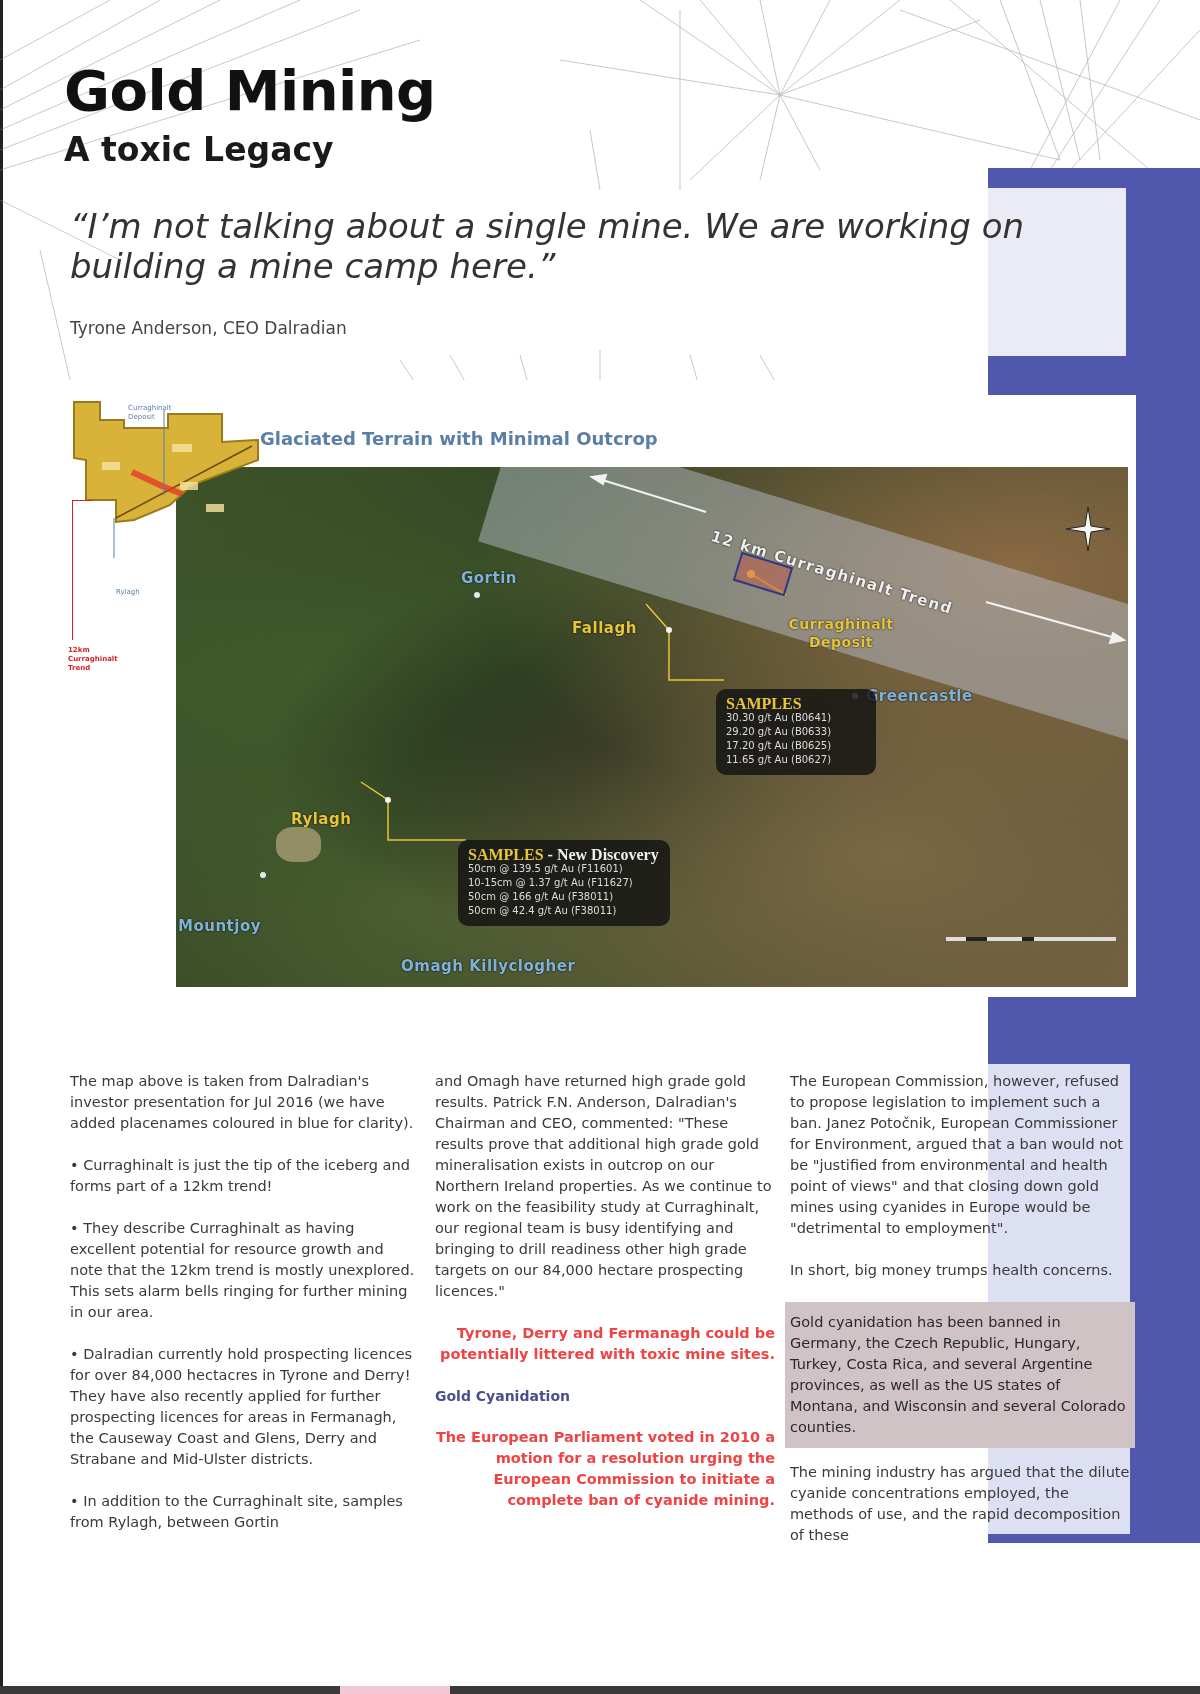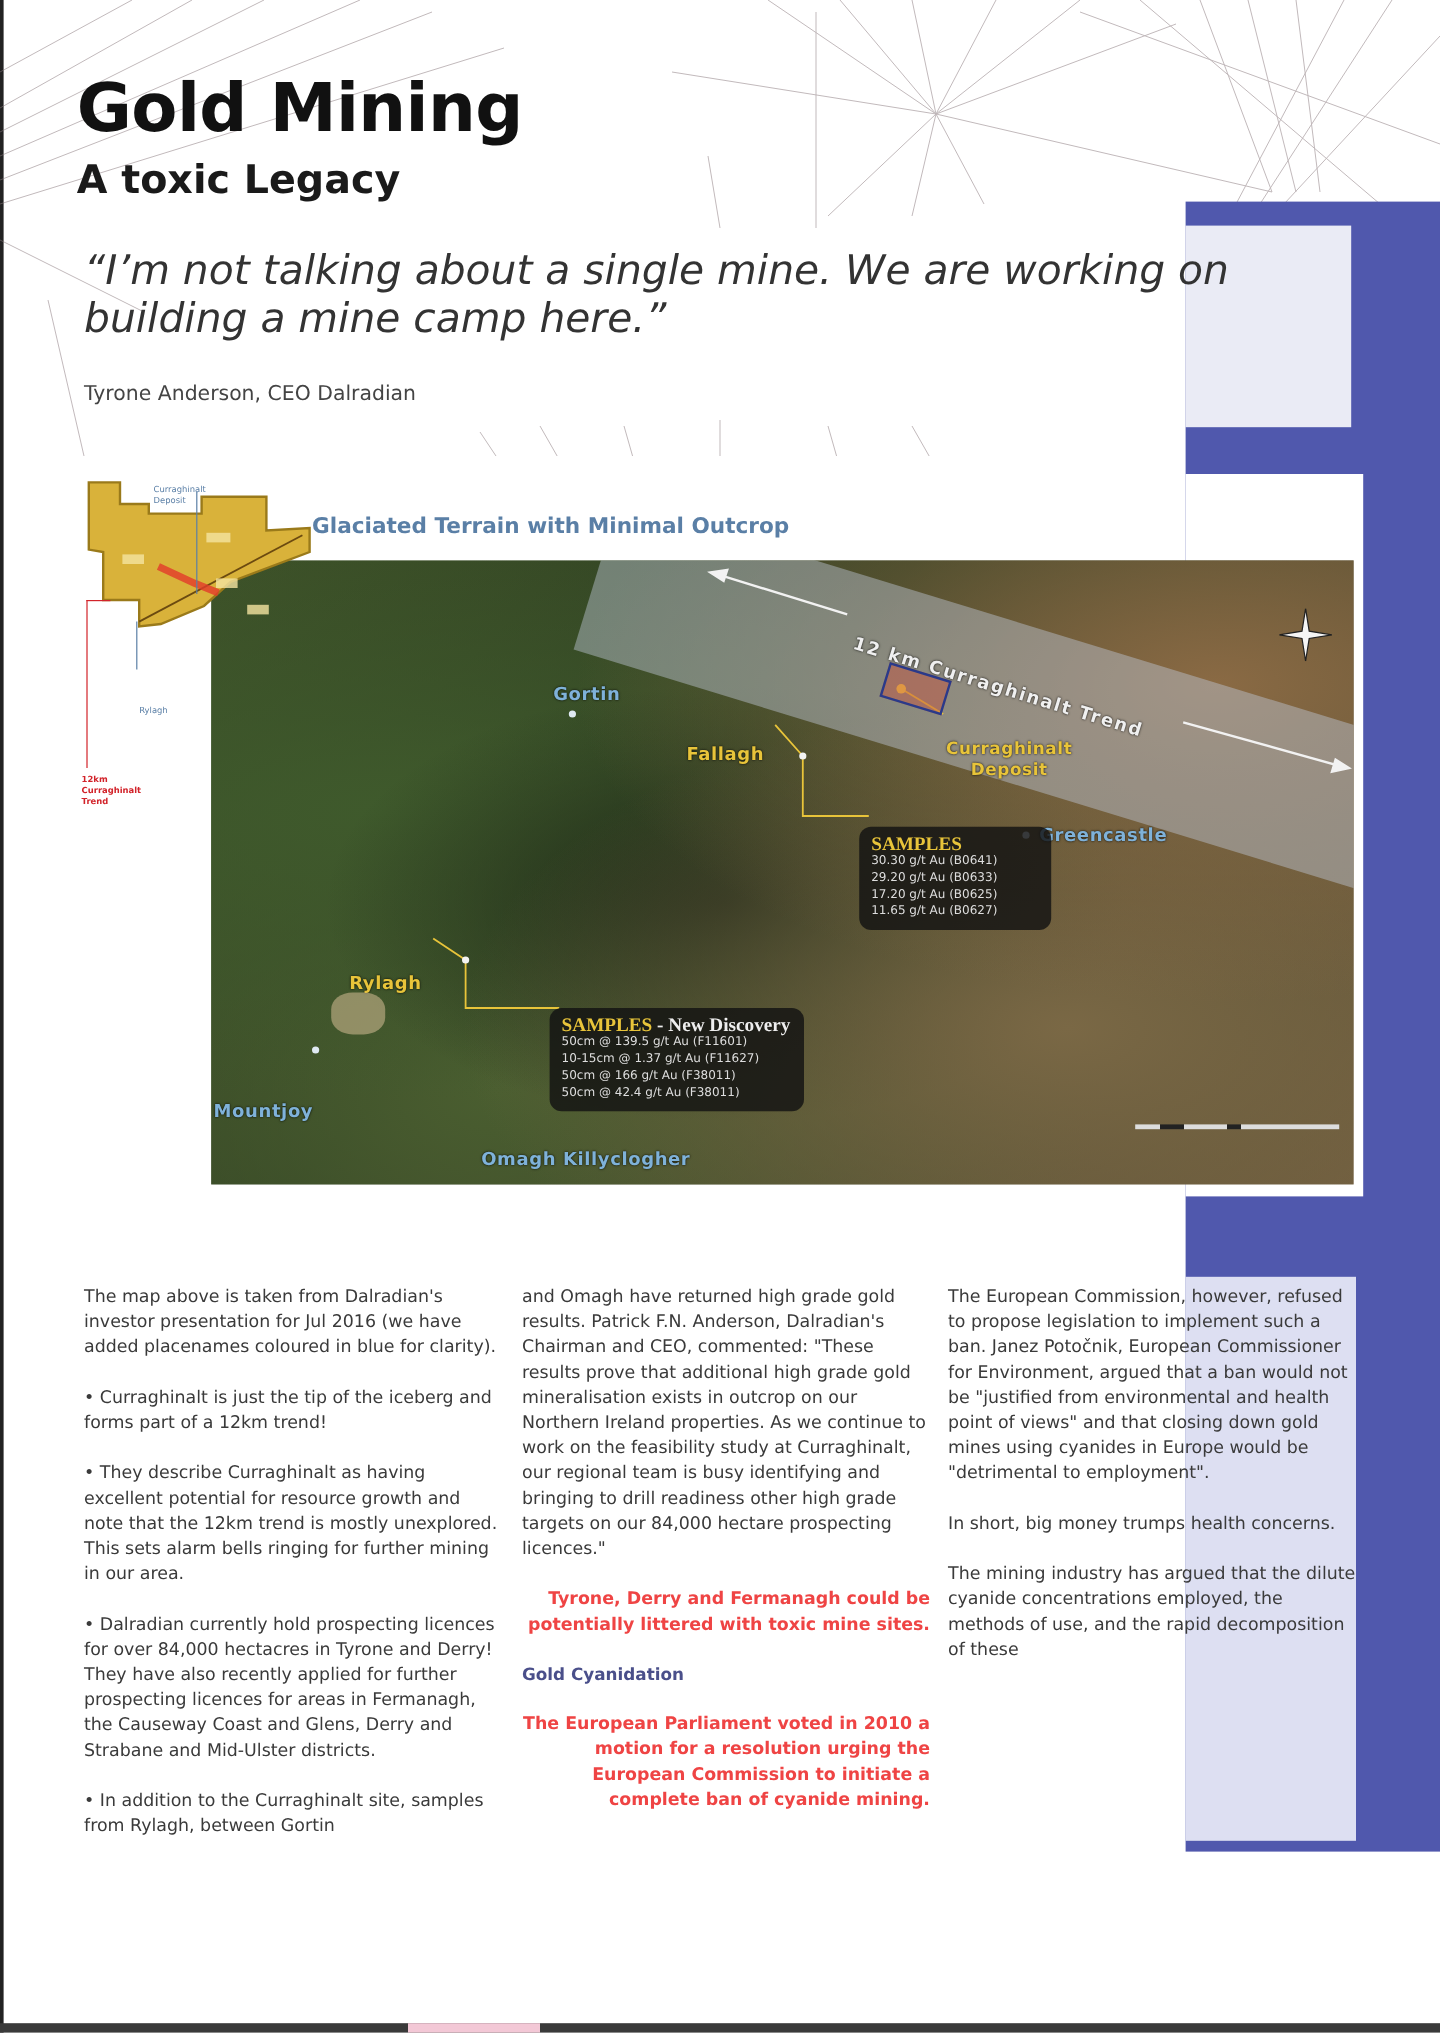--- a/index.html
+++ b/index.html
@@ -205,17 +205,18 @@
 <div class="col col2">
   <p>and Omagh have returned high grade gold results. Patrick F.N. Anderson, Dalradian's Chairman and CEO, commented: "These results prove that additional high grade gold mineralisation exists in outcrop on our Northern Ireland properties. As we continue to work on the feasibility study at Curraghinalt, our regional team is busy identifying and bringing to drill readiness other high grade targets on our 84,000 hectare prospecting licences."</p>
   <p class="bold">Tyrone, Derry and Fermanagh could be potentially littered with toxic mine sites.</p>
   <div class="section-heading">Gold Cyanidation</div>
   <p class="bold">The European Parliament voted in 2010 a motion for a resolution urging the European Commission to initiate a complete ban of cyanide mining.</p>
 </div>
 
 <div class="col col3">
   <p>The European Commission, however, refused to propose legislation to implement such a ban. Janez Potočnik, European Commissioner for Environment, argued that a ban would not be "justified from environmental and health point of views" and that closing down gold mines using cyanides in Europe would be "detrimental to employment".</p>
   <p>In short, big money trumps health concerns.</p>
+  <div class="callout">Gold cyanidation has been banned in Germany, the Czech Republic, Hungary, Turkey, Costa Rica, and several Argentine provinces, as well as the US states of Montana, and Wisconsin and several Colorado counties.</div>
   <p>The mining industry has argued that the dilute cyanide concentrations employed, the methods of use, and the rapid decomposition of these</p>
 </div>
 
 <div class="bottom-edge"></div>
 <div class="bottom-tab"></div>
 
 </body></html>

